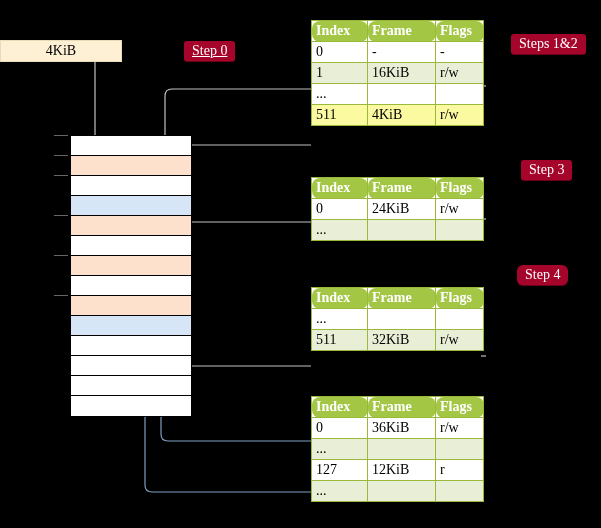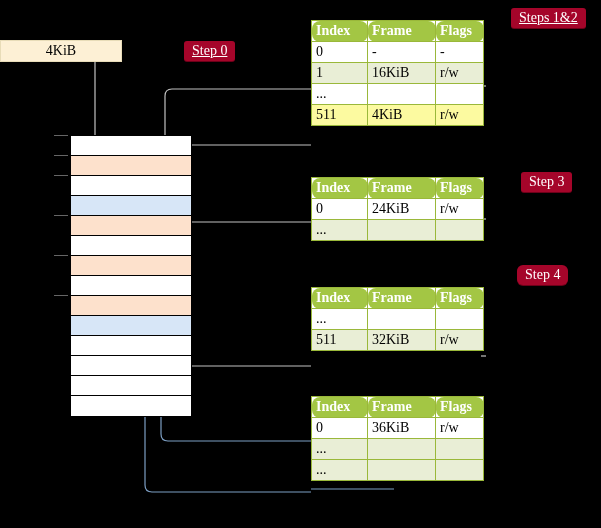--- a/index.html
+++ b/index.html
@@ -226,27 +226,32 @@
         <tr class="plain">
           <td class="c0">0</td>
           <td class="c1">36KiB</td>
           <td class="c2">r/w</td>
         </tr>
         <tr class="shade">
           <td class="c0">...</td>
           <td class="c1"></td>
           <td class="c2"></td>
         </tr>
+        <tr class="plain">
+          <td class="c0">127</td>
+          <td class="c1">12KiB</td>
+          <td class="c2">r</td>
+        </tr>
         <tr class="shade">
           <td class="c0">...</td>
           <td class="c1"></td>
           <td class="c2"></td>
         </tr>
       </tbody>
     </table>
   </div>
 
 <div id="badges-root">
     <div class="badge" style="left: 184px; top: 41px; text-decoration: underline;">Step 0</div>
-    <div class="badge" style="left: 511px; top: 8px; text-decoration: underline;">Steps 1&amp;2</div>
-    <div class="badge" style="left: 521px; top: 172px;">Step 3</div>
+    <div class="badge" style="left: 511px; top: 34px;">Steps 1&amp;2</div>
+    <div class="badge" style="left: 521px; top: 160px;">Step 3</div>
     <div class="badge" style="left: 517px; top: 265px; border-radius: 6px;">Step 4</div>
   </div>
 
 </body></html>

